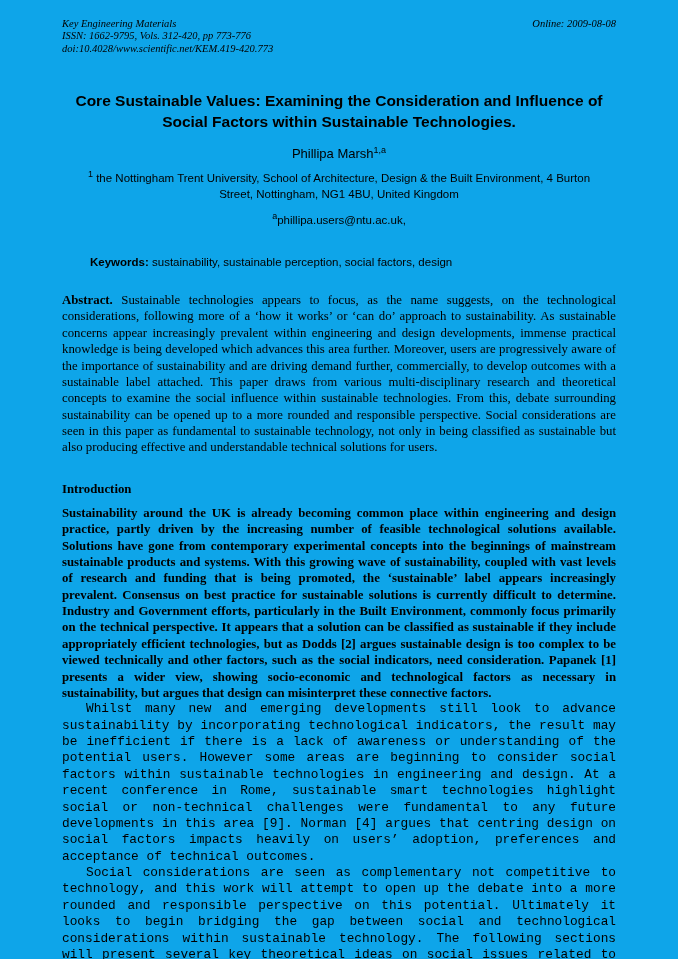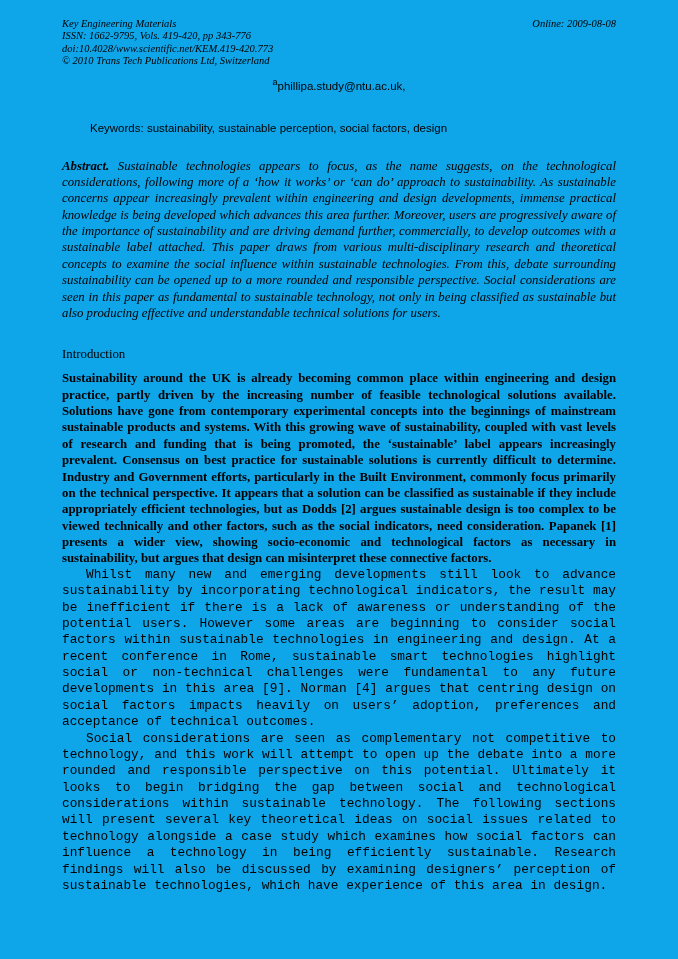--- a/index.html
+++ b/index.html
@@ -66,64 +66,69 @@
     font-family: "Liberation Sans", sans-serif;
     font-size: 11.5px;
   }
 
   
   .keywords {
     margin-top: 30px;
     font-family: "Liberation Sans", sans-serif;
     font-size: 11.5px;
   }
-  .keywords b { font-weight: normal; padding-left: 28px; }
+  .keywords b { font-weight: bold; padding-left: 28px; }
 
   
   .body-text {
     font-family: "Liberation Serif", serif;
     font-size: 12.8px;
     line-height: 1.28;
     text-align: justify;
   }
   .abstract {
     margin-top: 24px;
-    font-style: italic;
   }
   .abstract p { margin: 0; }
   .section-heading {
     margin-top: 26px;
     font-family: "Liberation Serif", serif;
-    font-weight: normal;
+    font-weight: bold;
     font-size: 12.8px;
   }
   .para { margin: 0; }
   .para.first { margin-top: 8px; font-weight: bold; }
   .para.indent { text-indent: 24px; font-family: Liberation Mono, monospace; }
 </style>
 </head>
 <body>
 
 <div class="page">
 
   <div class="pub-header">
     <div class="left">
       <div>Key Engineering Materials</div>
-      <div>ISSN: 1662-9795, Vols. 419-420, pp 343-776</div>
+      <div>ISSN: 1662-9795, Vols. 312-420, pp 773-776</div>
       <div>doi:10.4028/www.scientific.net/KEM.419-420.773</div>
-      <div>© 2010 Trans Tech Publications Ltd, Switzerland</div>
     </div>
     <div class="right">Online: 2009-08-08</div>
   </div>
 
+  <h1 class="title">Core Sustainable Values: Examining the Consideration and Influence of Social Factors within Sustainable Technologies.</h1>
 
+  <div class="author-line">
+    <span>Phillipa Marsh</span><sup>1,a</sup>
+  </div>
 
+  <div class="affiliation">
+    <sup>1</sup><span> the Nottingham Trent University, School of Architecture, Design &amp; the Built Environment, 4 Burton Street, Nottingham, NG1 4BU, United Kingdom</span>
+  </div>
 
   <div class="email-line">
-    <sup>a</sup><span>phillipa.study@ntu.ac.uk,</span>
+    <sup>a</sup><span>phillipa.users@ntu.ac.uk,</span>
   </div>
 
   <div class="keywords">
     <b>Keywords:</b><span> sustainability, sustainable perception, social factors, design</span>
   </div>
 
   <div class="abstract body-text">
     <p>
       <b>Abstract.</b><span> Sustainable technologies appears to focus, as the name suggests, on the technological considerations, following more of a ‘how it works’ or ‘can do’ approach to sustainability. As sustainable concerns appear increasingly prevalent within engineering and design developments, immense practical knowledge is being developed which advances this area further. Moreover, users are progressively aware of the importance of sustainability and are driving demand further, commercially, to develop outcomes with a sustainable label attached. This paper draws from various multi-disciplinary research and theoretical concepts to examine the social influence within sustainable technologies. From this, debate surrounding sustainability can be opened up to a more rounded and responsible perspective. Social considerations are seen in this paper as fundamental to sustainable technology, not only in being classified as sustainable but also producing effective and understandable technical solutions for users.</span>
     </p>

